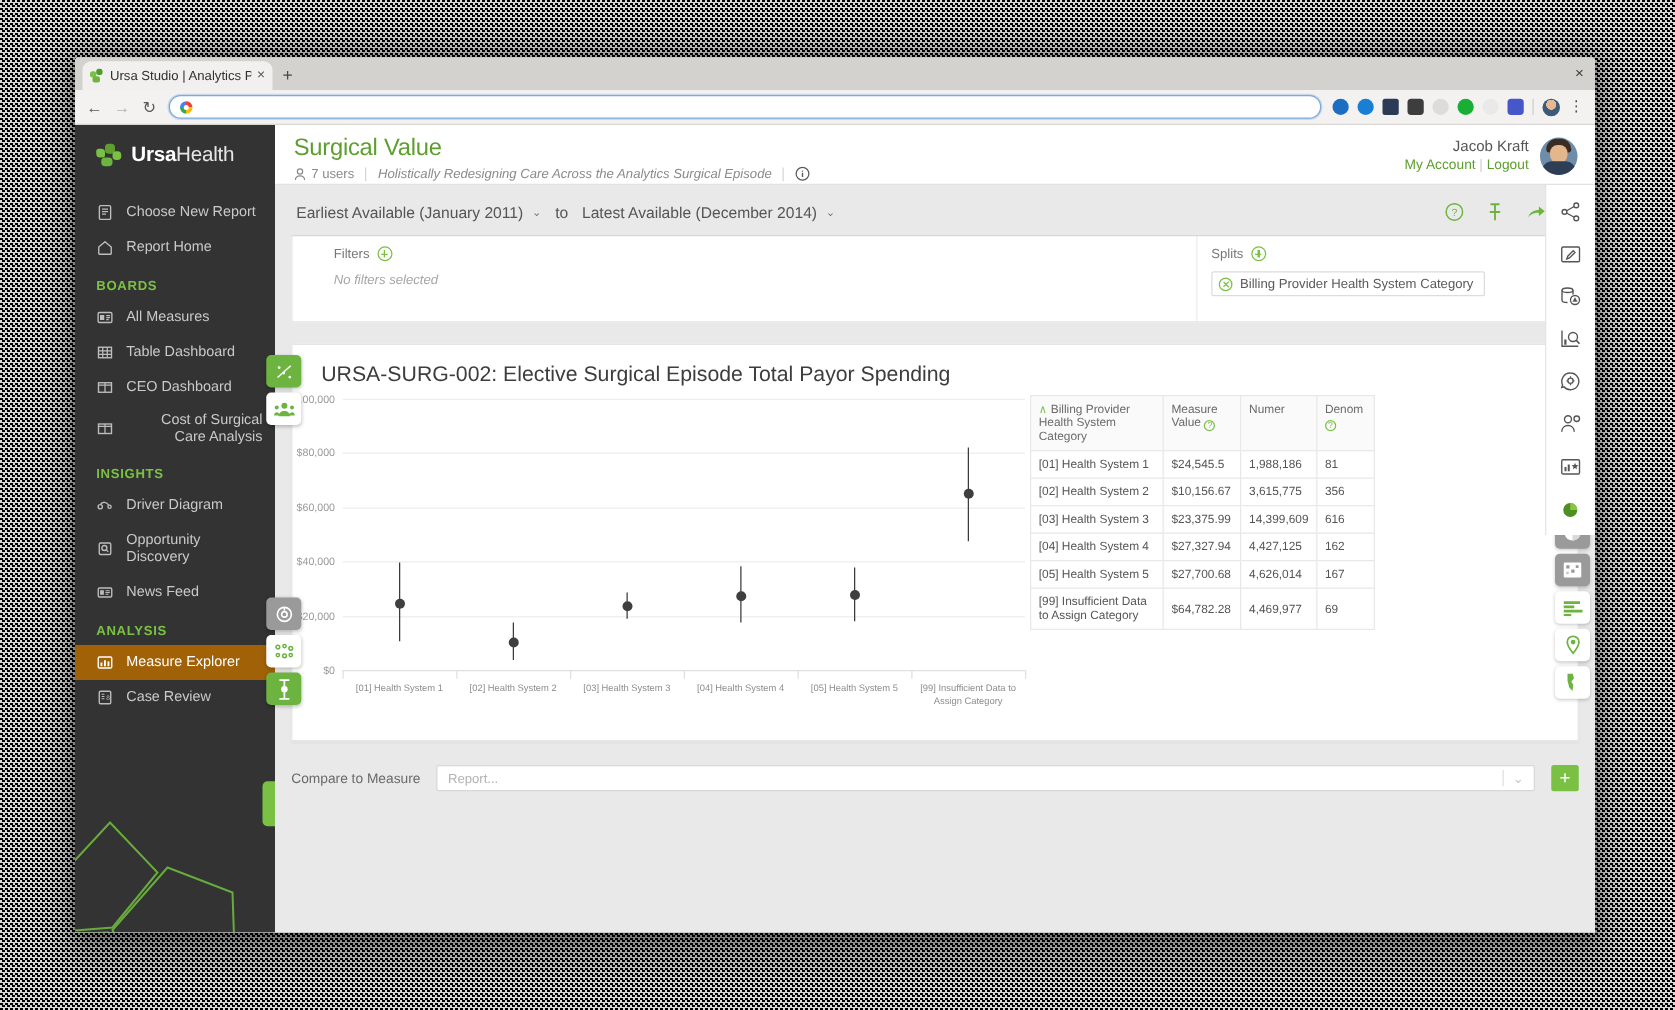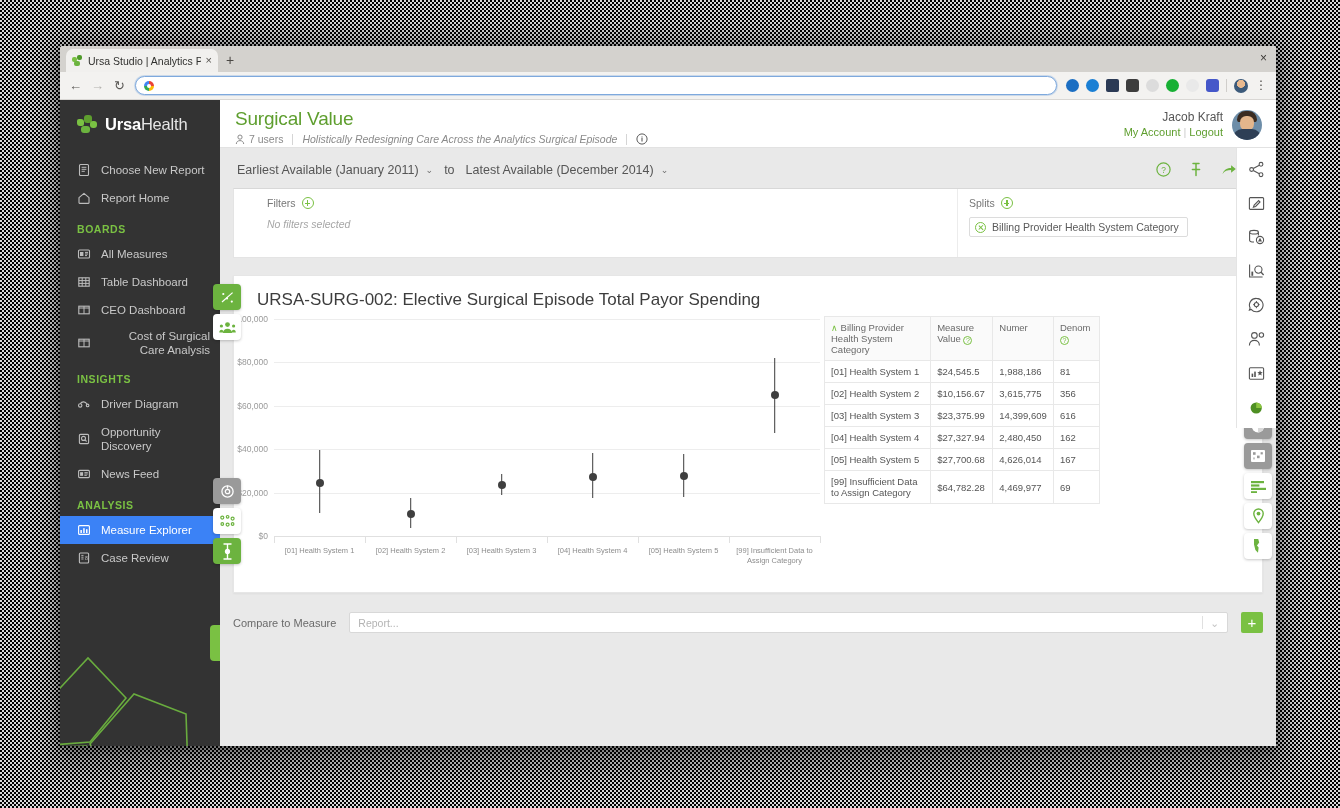--- a/index.html
+++ b/index.html
@@ -77,21 +77,21 @@
   .brandmark i:nth-child(3){ left:13px; top:6px; width:7px;height:7px; border-radius:3px;}
   .brandmark i:nth-child(4){ left:4px; top:11px; width:9px;height:7px; background:#6cb33f; border-radius:3px;}
   .brandtxt{ font-size:16.5px; color:#fff; letter-spacing:-.2px; }
   .brandtxt b{ font-weight:700; }
   .brandtxt span{ font-weight:300; color:#e6e6e6; }
 
   .navlist{ padding-top:8px; position:relative; z-index:2; }
   .navitem{ display:flex; align-items:center; gap:10px; padding:7px 10px 7px 17px;
     color:#c9c9c9; font-size:11.5px; line-height:1.22; }
   .navitem.two{ padding-top:5px; padding-bottom:5px;text-align:right; }
-  .navitem.active{ background:#3b82f6; color:#fff;align-items:center; }
+  .navitem.active{ background:#a16207; color:#fff;align-items:center; }
   .navitem .ni{ width:14px; height:14px; flex:none; }
   .navsec{ color:#7ac143; font-size:10.5px; font-weight:700; letter-spacing:.55px;
     padding:11px 0 5px 17px; }
   .deco{ position:absolute; left:-14px; bottom:-30px; width:200px; height:180px;
     opacity:.95; z-index:1; }
   .collapse{ position:absolute; right:-16px; bottom:85px; width:26px; height:36px;
     background:#7ac143; border-radius:4px; display:flex; align-items:center;
     justify-content:center; color:#fff; font-size:14px; z-index:6; }
 
   
@@ -703,21 +703,21 @@
                   </tr>
                   <tr>
                     <td>[03] Health System 3</td>
                     <td>$23,375.99</td>
                     <td>14,399,609</td>
                     <td>616</td>
                   </tr>
                   <tr>
                     <td>[04] Health System 4</td>
                     <td>$27,327.94</td>
-                    <td>2,480,450</td>
+                    <td>4,427,125</td>
                     <td>162</td>
                   </tr>
                   <tr>
                     <td>[05] Health System 5</td>
                     <td>$27,700.68</td>
                     <td>4,626,014</td>
                     <td>167</td>
                   </tr>
                   <tr>
                     <td>[99] Insufficient Data to Assign Category</td>

